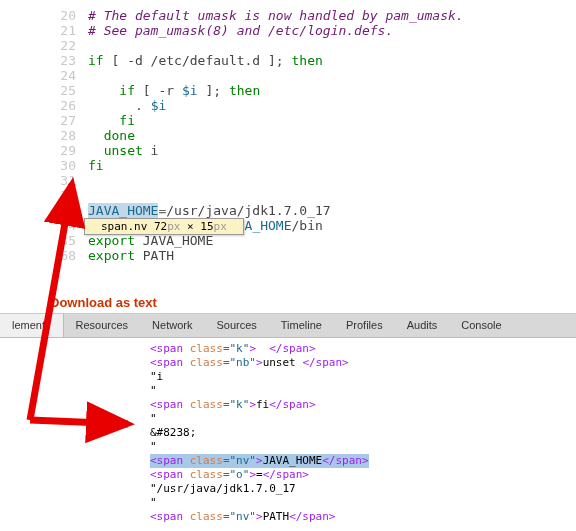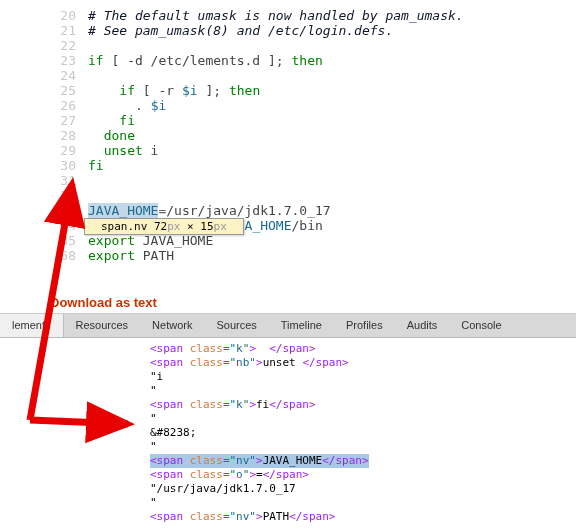--- a/index.html
+++ b/index.html
@@ -1,21 +1,21 @@
 <!DOCTYPE html>
 <html><head>
 <meta charset="utf-8">
 <style>
   * { box-sizing: border-box; margin: 0; padding: 0; }
   body { font-family: Consolas, Monaco, monospace; font-size: 13px; background: #fff; position: relative; width: 576px; height: 531px; overflow: hidden; }
   .code-area { padding: 8px; margin-left: 12px; }
   .code-line { display: flex; line-height: 15px; height: 15px; }
   .line-num { width: 68px; text-align: right; padding-right: 12px; color: #c8c8c8; user-select: none; }
   .line-content { flex: 1; white-space: pre; }
-  .c1 { color: #0f172a; font-style: italic; }
+  .c1 { color: #701a75; font-style: italic; }
   .k { color: #008000; font-weight: normal; }
   .nb { color: #008000; }
   .nv { color: #1a6a8e; }
   .s1 { color: #444; }
   .o { color: #666; }
   .highlight { background: #c2d8e8; }
   .tooltip {
     position: absolute; left: 84px; top: 218px;
     background: #fcf3c5; border: 1px solid #999; padding: 1px 16px;
     font-family: Consolas, Monaco, monospace; font-size: 11px;
@@ -49,21 +49,21 @@
     <div class="code-line">
       <span class="line-num">21</span>
       <span class="line-content"><span class="c1"># See pam_umask(8) and /etc/login.defs.</span></span>
     </div>
     <div class="code-line">
       <span class="line-num">22</span>
       <span class="line-content"></span>
     </div>
     <div class="code-line">
       <span class="line-num">23</span>
-      <span class="line-content"><span class="k">if</span><span class="s1"> [ -d /etc/lements.d ]; </span><span class="k">then</span></span>
+      <span class="line-content"><span class="k">if</span><span class="s1"> [ -d /etc/default.d ]; </span><span class="k">then</span></span>
     </div>
     <div class="code-line">
       <span class="line-num">24</span>
     </div>
     <div class="code-line">
       <span class="line-num">25</span>
       <span class="line-content"><span class="s1">    </span><span class="k">if</span><span class="s1"> [ -r </span><span class="nv">$i</span><span class="s1"> ]; </span><span class="k">then</span></span>
     </div>
     <div class="code-line">
       <span class="line-num">26</span>

